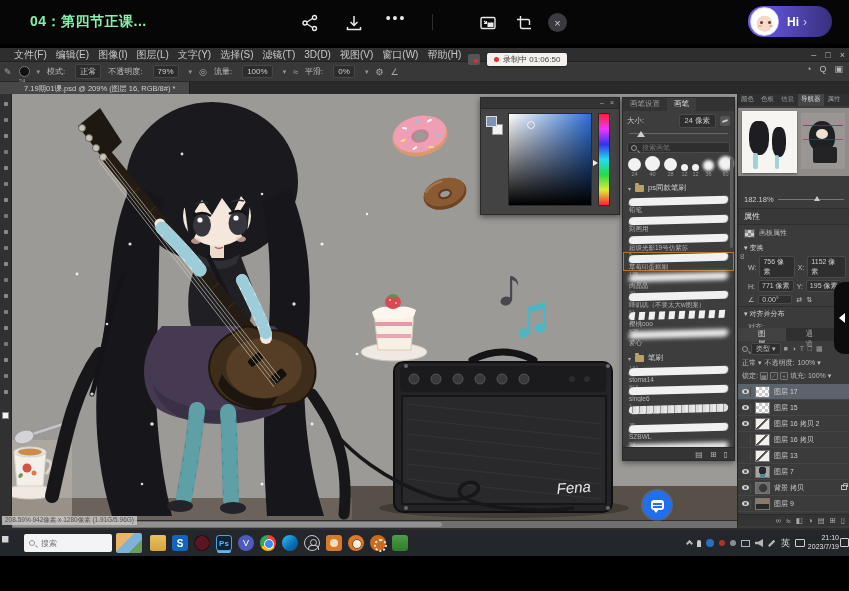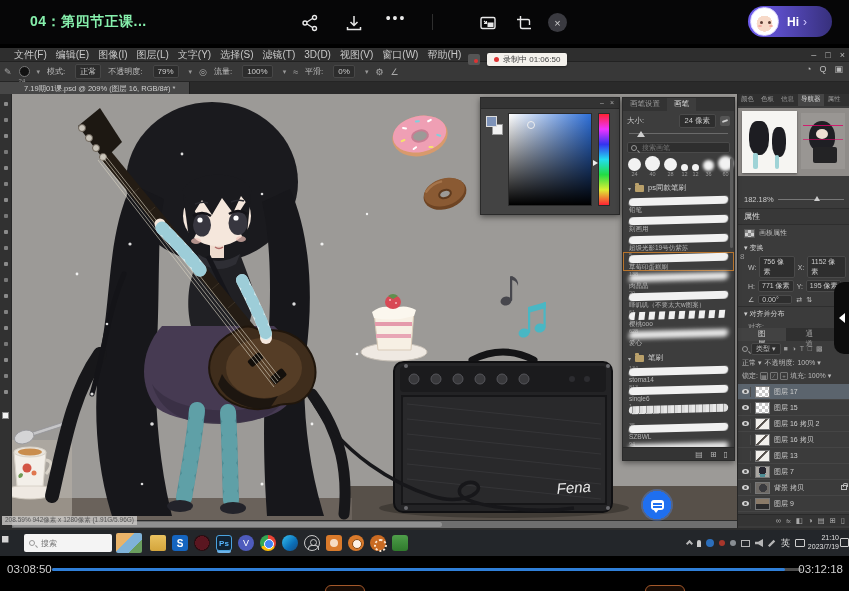--- a/index.html
+++ b/index.html
@@ -937,23 +937,14 @@
     </div>
   </div>
 
   <div id="chatfab">
       <span class="bub"></span>
     </div>
   <div id="edgetab">
       <span class="chevL"></span>
     </div>
 
-  <div id="pbottom">
-    <span class="tcur">03:08:50</span>
-    <div class="ptrack">
-        <div class="pfill" style="width: 97.7%;"></div>
-      </div>
-    <span class="ttot">03:12:18</span>
-    <span class="cutpill cut1"></span>
-    <span class="cutpill cut2"></span>
-  </div>
 
 </div>
 
 </body></html>

